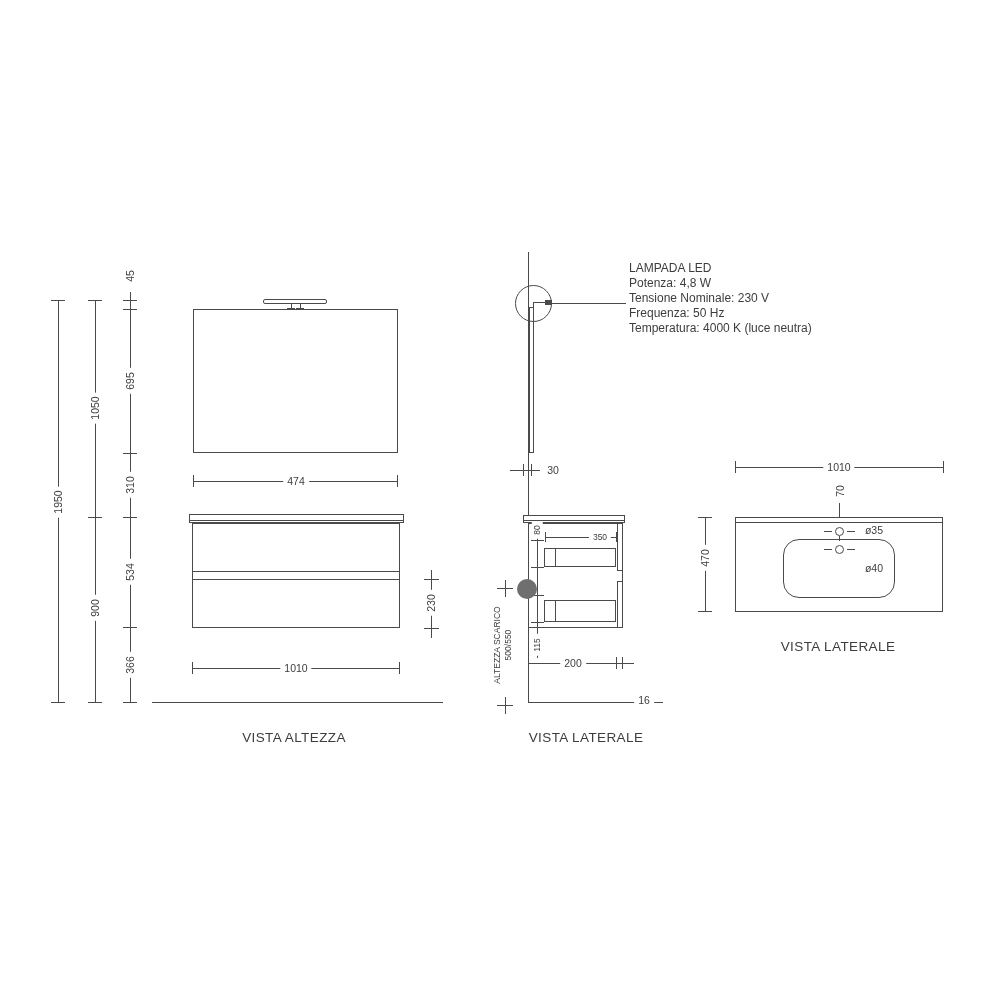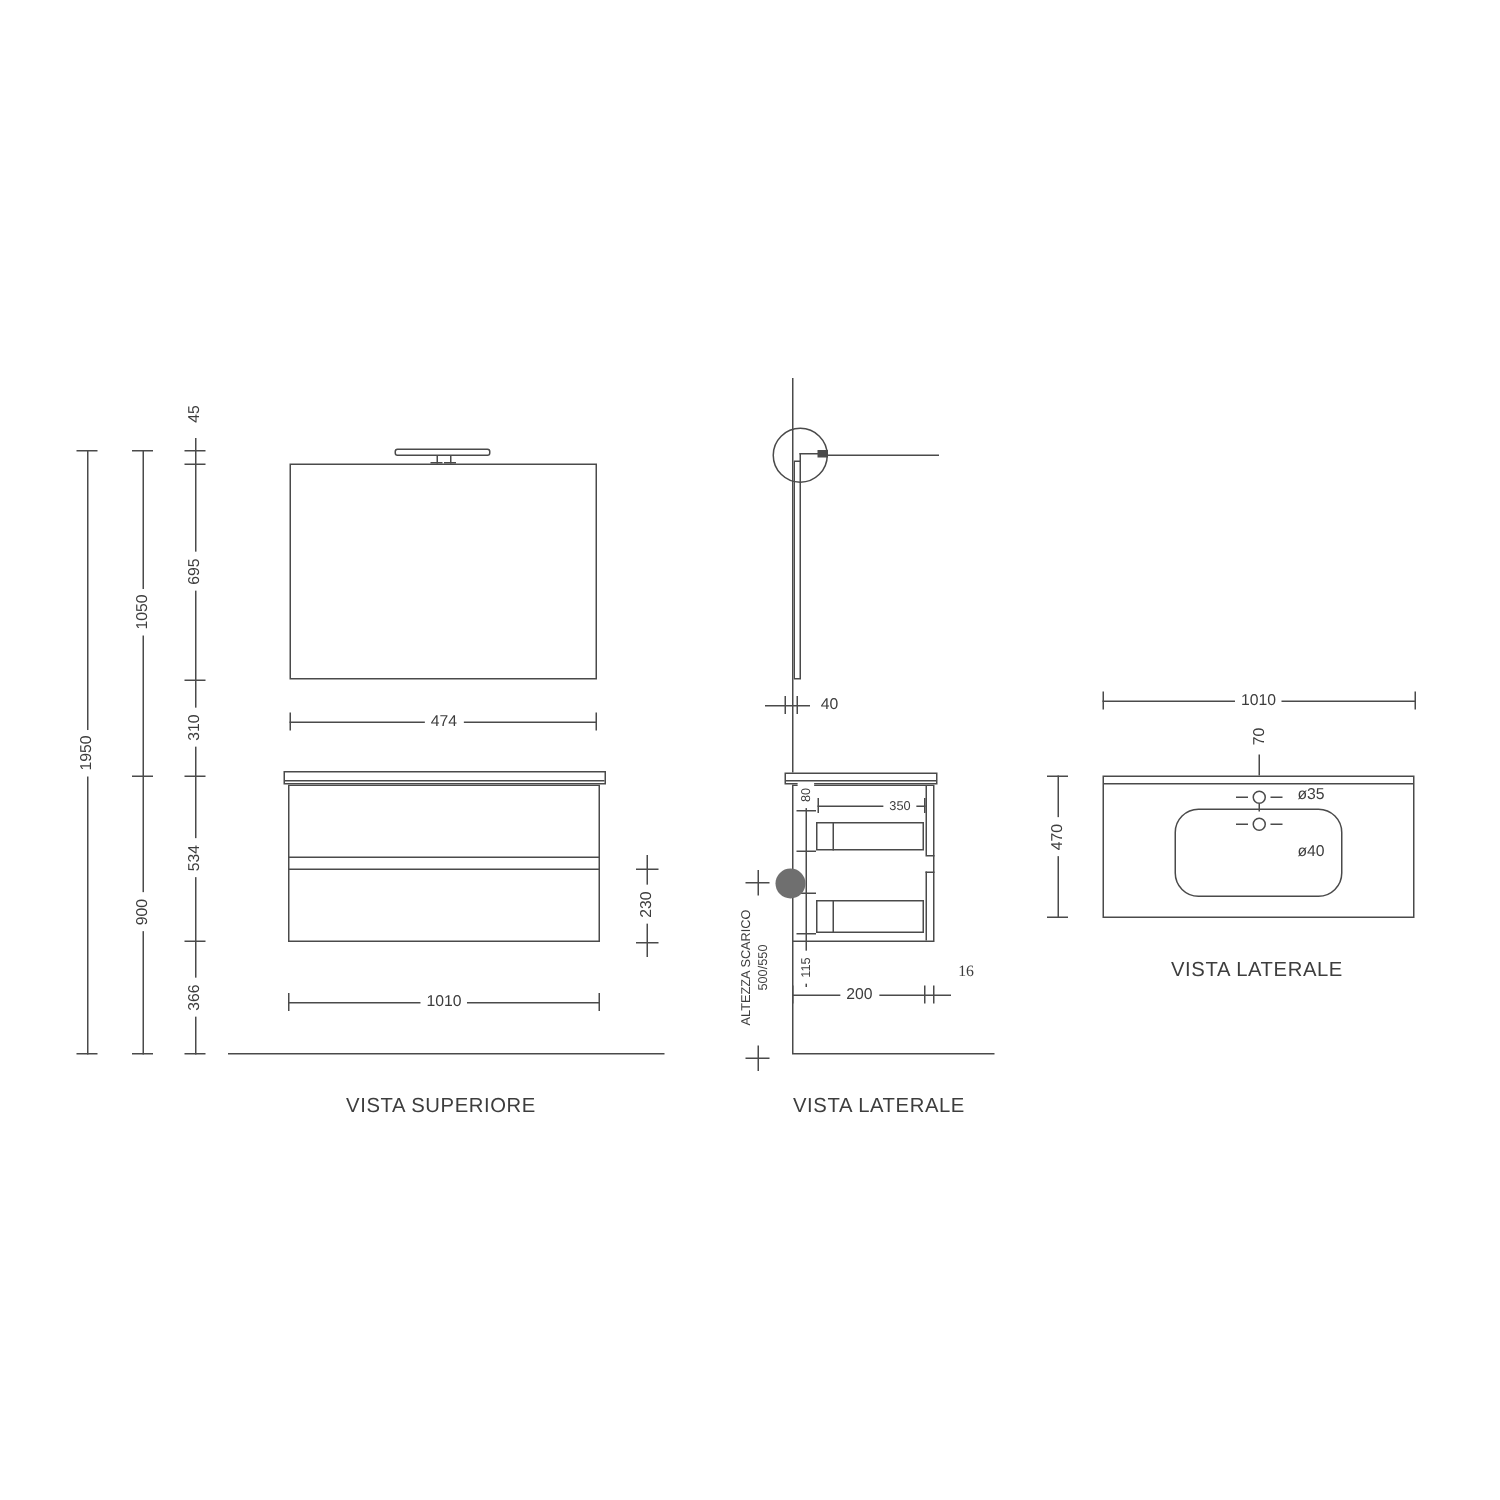--- a/index.html
+++ b/index.html
@@ -79,36 +79,36 @@
   <div class="v thin" style="left:192px;top:662px;height:12px;"></div>
   <div class="v thin" style="left:399px;top:662px;height:12px;"></div>
   <div class="txt" style="left:296px;top:668px;">1010</div>
 
   <div class="v thin" style="left:431px;top:570px;height:68px;"></div>
   <div class="h thin" style="left:424px;top:579px;width:15px;"></div>
   <div class="h thin" style="left:424px;top:628px;width:15px;"></div>
   <div class="rtxt" style="left:431px;top:603px;">230</div>
 
   <div class="h" style="left:152px;top:702px;width:291px;"></div>
-  <div class="viewlabel" style="left:294px;top:737px;">VISTA SUPERIORE</div>
+  <div class="viewlabel" style="left:294px;top:737px;">VISTA ALTEZZA</div>
 
   <div class="v" style="left:528px;top:252px;height:450px;"></div>
   <div class="h" style="left:528px;top:702px;width:135px;"></div>
 
   <div class="box" style="left:529px;top:307px;width:5px;height:146px;border-width:1.1px;"></div>
   <div class="h" style="left:533px;top:301.5px;width:18px;"></div>
   <div class="v" style="left:533px;top:301.5px;height:6px;"></div>
   <div class="fill" style="left:545px;top:299.5px;width:7px;height:5px;"></div>
   <div class="circ" style="left:515px;top:285px;width:37px;height:37px;"></div>
   <div class="h thin" style="left:551px;top:302.5px;width:75px;"></div>
 
   <div class="h thin" style="left:510px;top:470px;width:30px;"></div>
   <div class="v thin" style="left:523px;top:464px;height:12px;"></div>
   <div class="v thin" style="left:531px;top:464px;height:12px;"></div>
-  <div class="txt" style="left:553px;top:470px;">40</div>
+  <div class="txt" style="left:553px;top:470px;">30</div>
 
   <div class="box" style="left:523px;top:515px;width:102px;height:8px;"></div>
   <div class="h" style="left:524px;top:519.5px;width:100px;"></div>
   <div class="box" style="left:528px;top:523px;width:95px;height:105px;"></div>
   <div class="v" style="left:617px;top:524px;height:46px;"></div>
   <div class="v" style="left:617px;top:581px;height:46px;"></div>
   <div class="h" style="left:617px;top:570px;width:6px;"></div>
   <div class="h" style="left:617px;top:581px;width:6px;"></div>
 
   <div class="box" style="left:544px;top:548px;width:72px;height:19px;border-width:1.1px;"></div>
@@ -127,34 +127,41 @@
   <div class="h thin" style="left:531px;top:595px;width:13px;"></div>
   <div class="h thin" style="left:531px;top:622px;width:13px;"></div>
   <div class="rtxt small" style="left:537px;top:530px;">80</div>
   <div class="rtxt small" style="left:537px;top:645px;">115</div>
 
   <div class="h thin" style="left:528px;top:663px;width:106px;"></div>
   <div class="v thin" style="left:528px;top:657px;height:12px;"></div>
   <div class="v thin" style="left:616px;top:657px;height:12px;"></div>
   <div class="v thin" style="left:622px;top:657px;height:12px;"></div>
   <div class="txt" style="left:573px;top:663px;">200</div>
-  <div class="txt" style="left:644px;top:649px;font-family:Liberation Serif, serif;">16</div>
+  <div class="txt" style="left:644px;top:700px;">16</div>
 
   <div class="fill" style="left:517px;top:579px;width:20px;height:20px;border-radius:50%;background:#6f6f6f;"></div>
   <div class="v thin" style="left:505px;top:580px;height:17px;"></div>
   <div class="h thin" style="left:497px;top:588px;width:16px;"></div>
   <div class="v thin" style="left:505px;top:697px;height:17px;"></div>
   <div class="h thin" style="left:497px;top:705px;width:16px;"></div>
   <div class="rtxt small" style="left:503px;top:645px;text-align:center;line-height:11px;background:transparent;">
     <span>ALTEZZA SCARICO</span><br>
     <span>500/550</span>
   </div>
 
   <div class="viewlabel" style="left:586px;top:737px;">VISTA LATERALE</div>
 
+  <div class="specs" style="left:629px;top:261px;">
+    <div>LAMPADA LED</div>
+    <div>Potenza: 4,8 W</div>
+    <div>Tensione Nominale: 230 V</div>
+    <div>Frequenza: 50 Hz</div>
+    <div>Temperatura: 4000 K (luce neutra)</div>
+  </div>
 
   <div class="h thin" style="left:735px;top:467px;width:209px;"></div>
   <div class="v thin" style="left:735px;top:461px;height:12px;"></div>
   <div class="v thin" style="left:943px;top:461px;height:12px;"></div>
   <div class="txt" style="left:839px;top:467px;">1010</div>
 
   <div class="rtxt" style="left:840px;top:491px;">70</div>
   <div class="v thin" style="left:839px;top:503px;height:24px;"></div>
 
   <div class="box" style="left:735px;top:517px;width:208px;height:95px;"></div>

